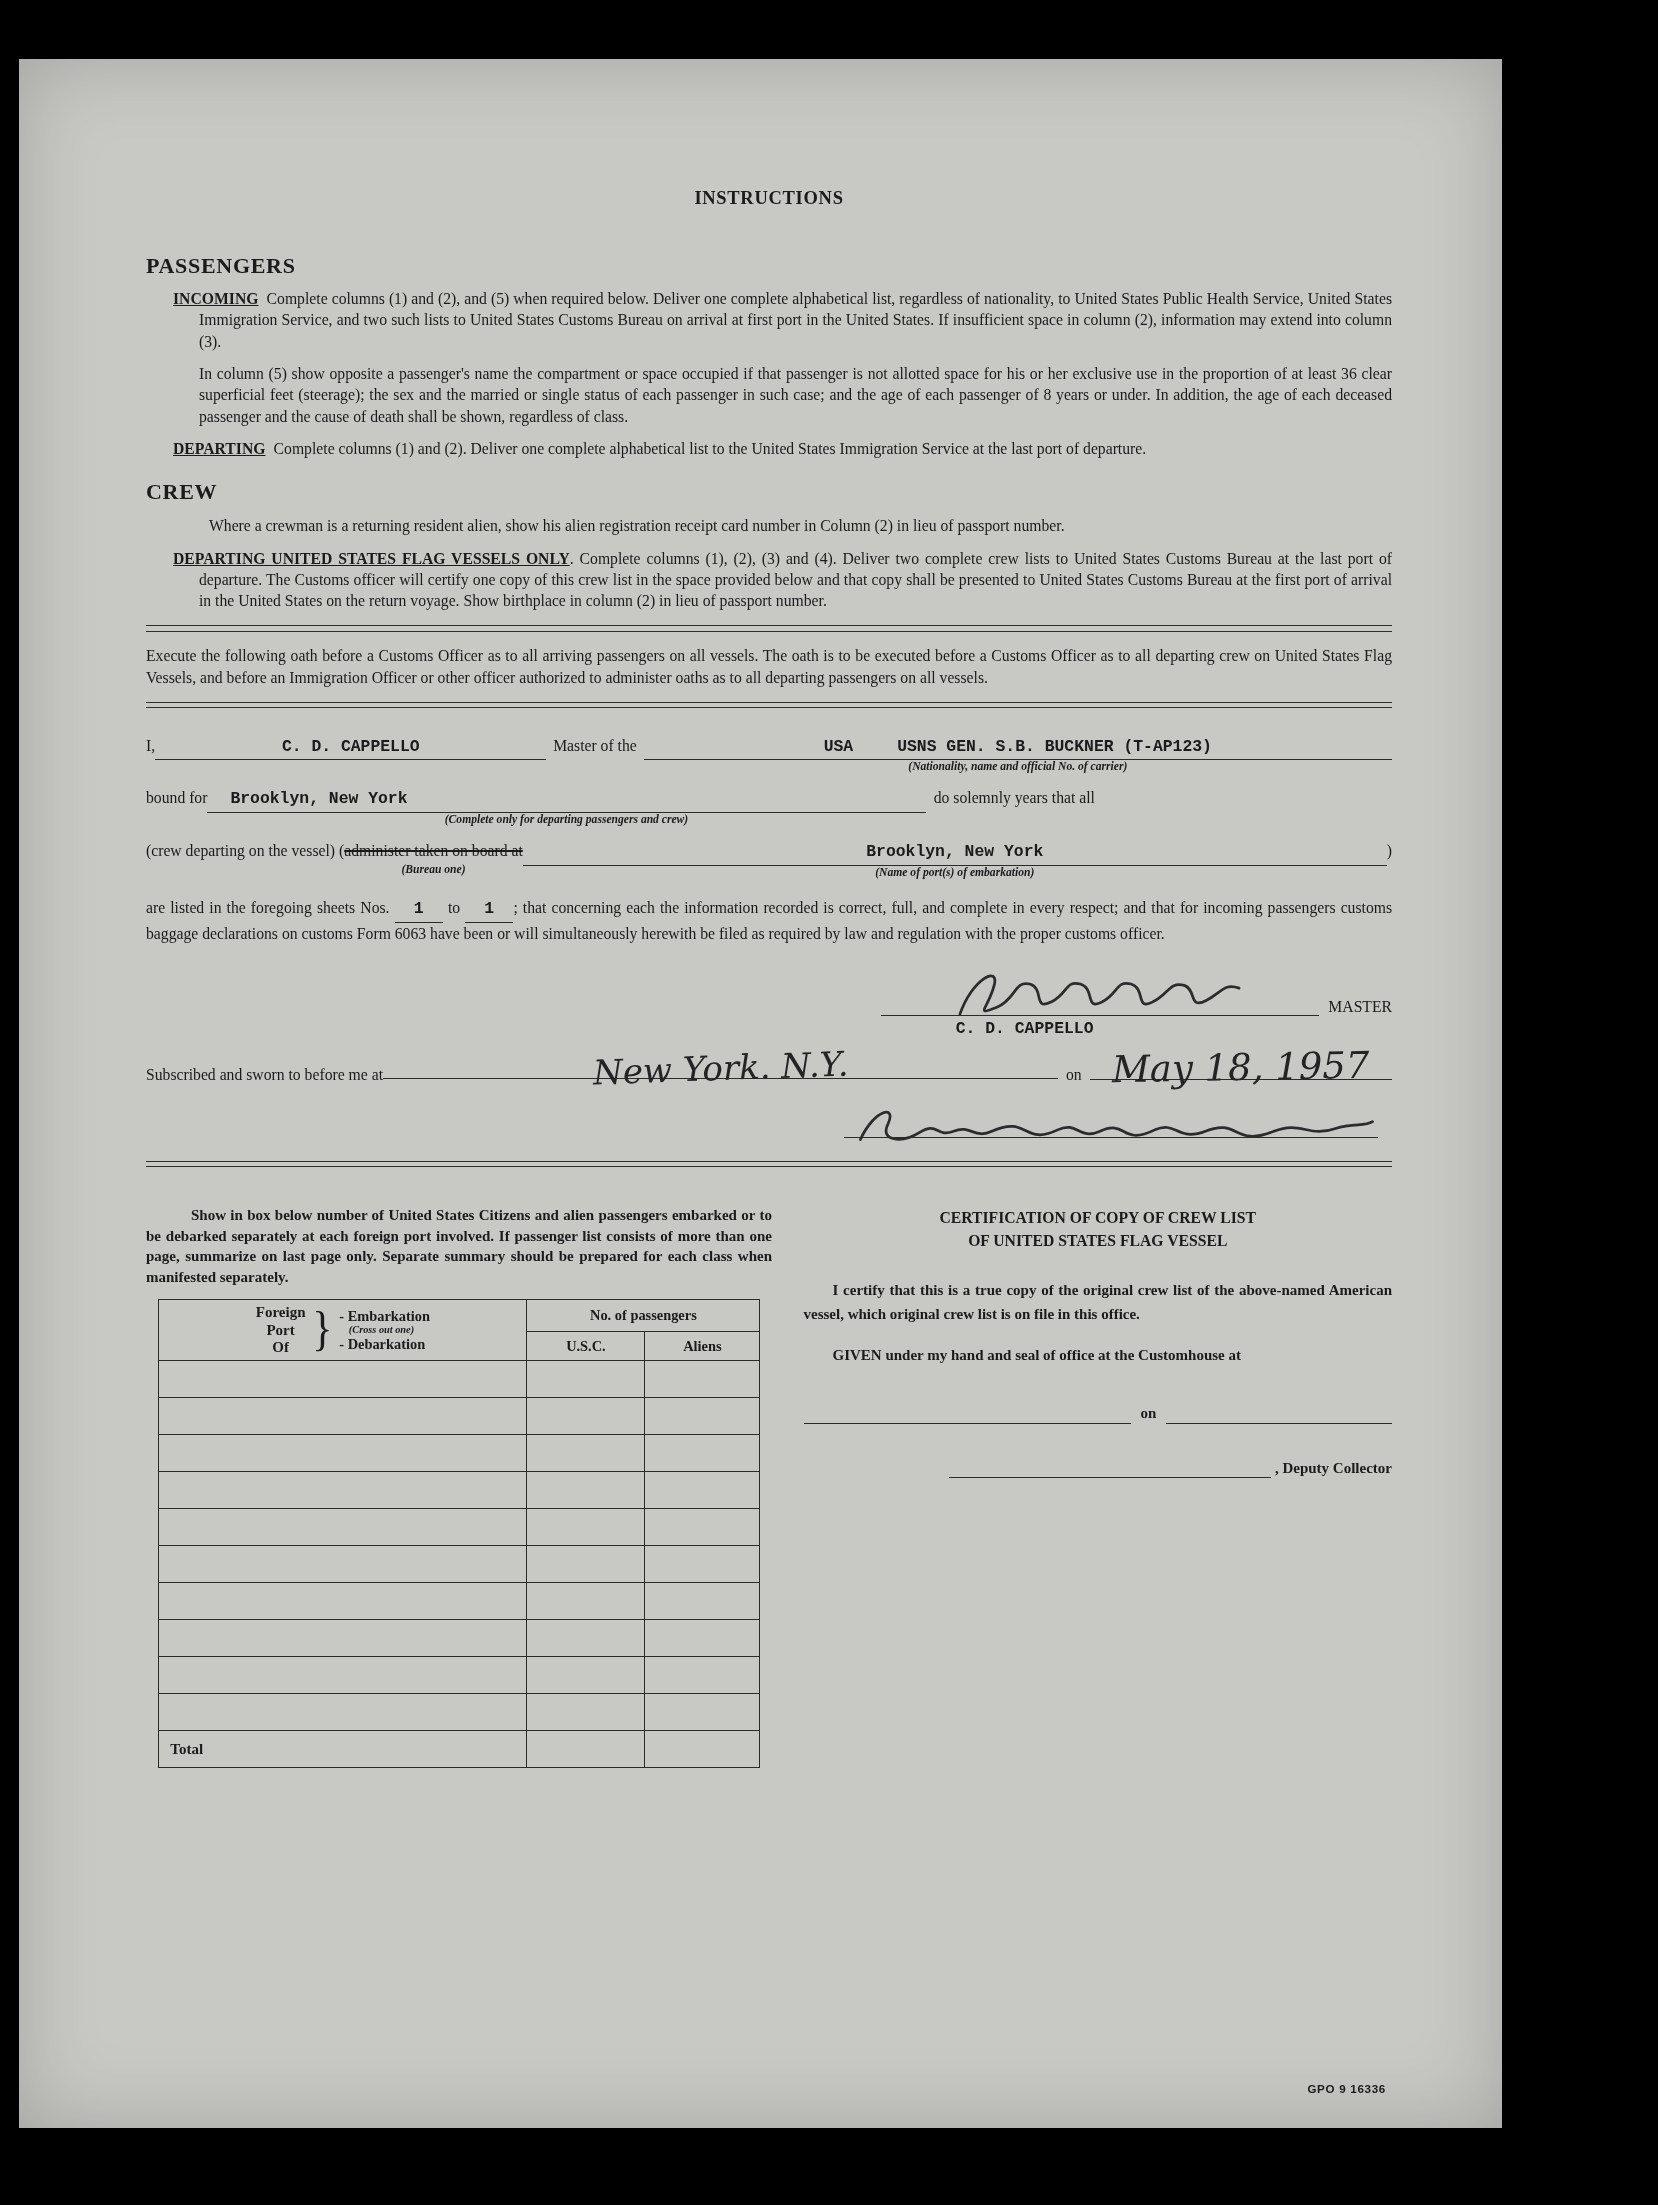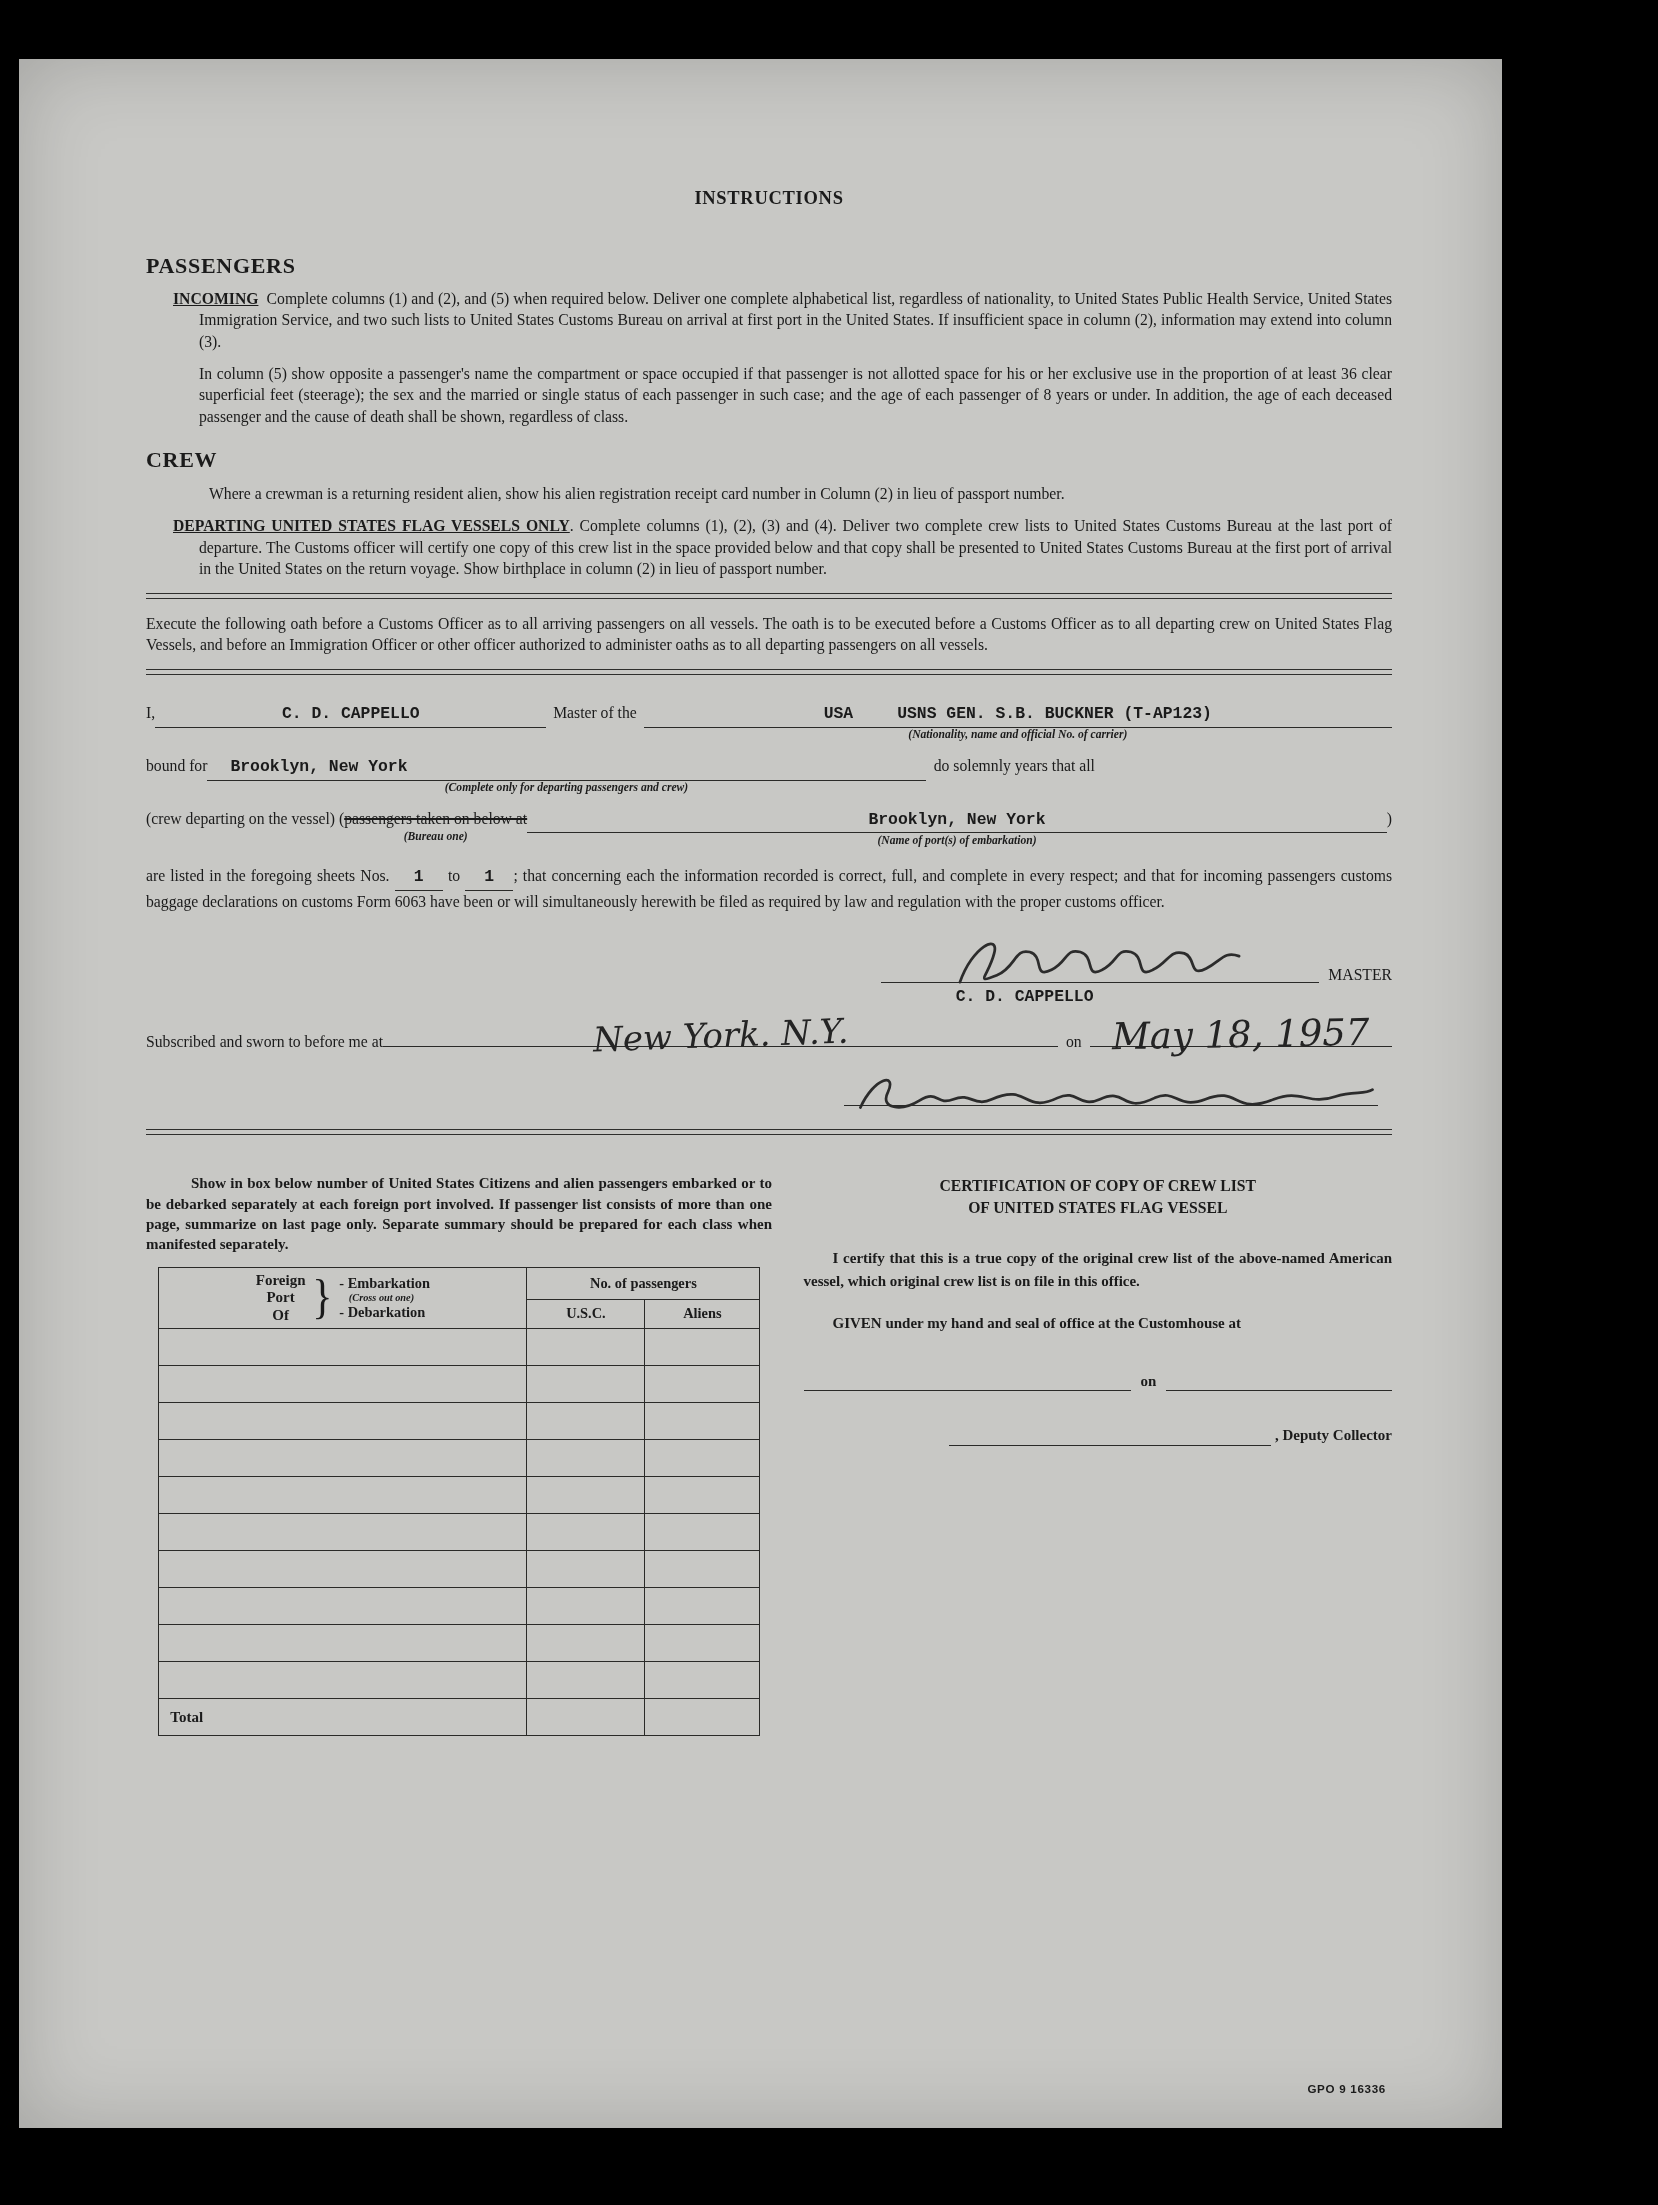--- a/index.html
+++ b/index.html
@@ -77,20 +77,21 @@
   <div class="content">
 
     <div class="title">INSTRUCTIONS</div>
 
     <div class="sec-head">PASSENGERS</div>
 
     <p class="hang"><span class="ul-label">INCOMING</span><span>Complete columns (1) and (2), and (5) when required below.  Deliver one complete alphabetical list, regardless of nationality, to United States Public Health Service, United States Immigration Service, and two such lists to United States Customs Bureau on arrival at first port in the United States.  If insufficient space in column (2), information may extend into column (3).</span></p>
 
     <p class="ind">In column (5) show opposite a passenger's name the compartment or space occupied if that passenger is not allotted space for his or her exclusive use in the proportion of at least 36 clear superficial feet (steerage); the sex and the married or single status of each passenger in such case; and the age of each passenger of 8 years or under.  In addition, the age of each deceased passenger and the cause of death shall be shown, regardless of class.</p>
 
+    <p class="hang"><span class="ul-label">DEPARTING</span><span>Complete columns (1) and (2).  Deliver one complete alphabetical list to the United States Immigration Service at the last port of departure.</span></p>
 
     <div class="sec-head">CREW</div>
 
 
     <p class="ind2">Where a crewman is a returning resident alien, show his alien registration receipt card number in Column (2) in lieu of passport number.</p>
 
     <p class="hang"><span class="ul-label" style="margin-right:0">DEPARTING UNITED STATES FLAG VESSELS ONLY</span><span>.  Complete columns (1), (2), (3) and (4).  Deliver two complete crew lists to United States Customs Bureau at the last port of departure.  The Customs officer will certify one copy of this crew list in the space provided below and that copy shall be presented to United States Customs Bureau at the first port of arrival in the United States on the return voyage.  Show birthplace in column (2) in lieu of passport number.</span></p>
 
     <div class="rule-double"></div>
 
@@ -115,21 +116,21 @@
       <span class="lbl">bound for</span>
       <span class="fill left" style="flex:0 0 691px">
         <span class="typed">Brooklyn, New York</span>
         <span class="caption">(Complete only for departing passengers and crew)</span>
       </span>
       <span class="lbl" style="margin-left:8.2px">do solemnly years that all</span>
     </div>
 
     <div class="form-line cap-row">
       <span class="lbl">(crew departing on the vessel) (</span>
-      <span class="struck"><span>passengers taken on below at</span>
+      <span class="struck"><span>administer taken on board at</span>
         <span class="caption">(Bureau one)</span>
       </span>
       <span class="fill grow">
         <span class="typed">Brooklyn, New York</span>
         <span class="caption">(Name of port(s) of embarkation)</span>
       </span>
       <span class="lbl">)</span>
     </div>
 
     <p class="para"><span>are listed in the foregoing sheets Nos.</span>

